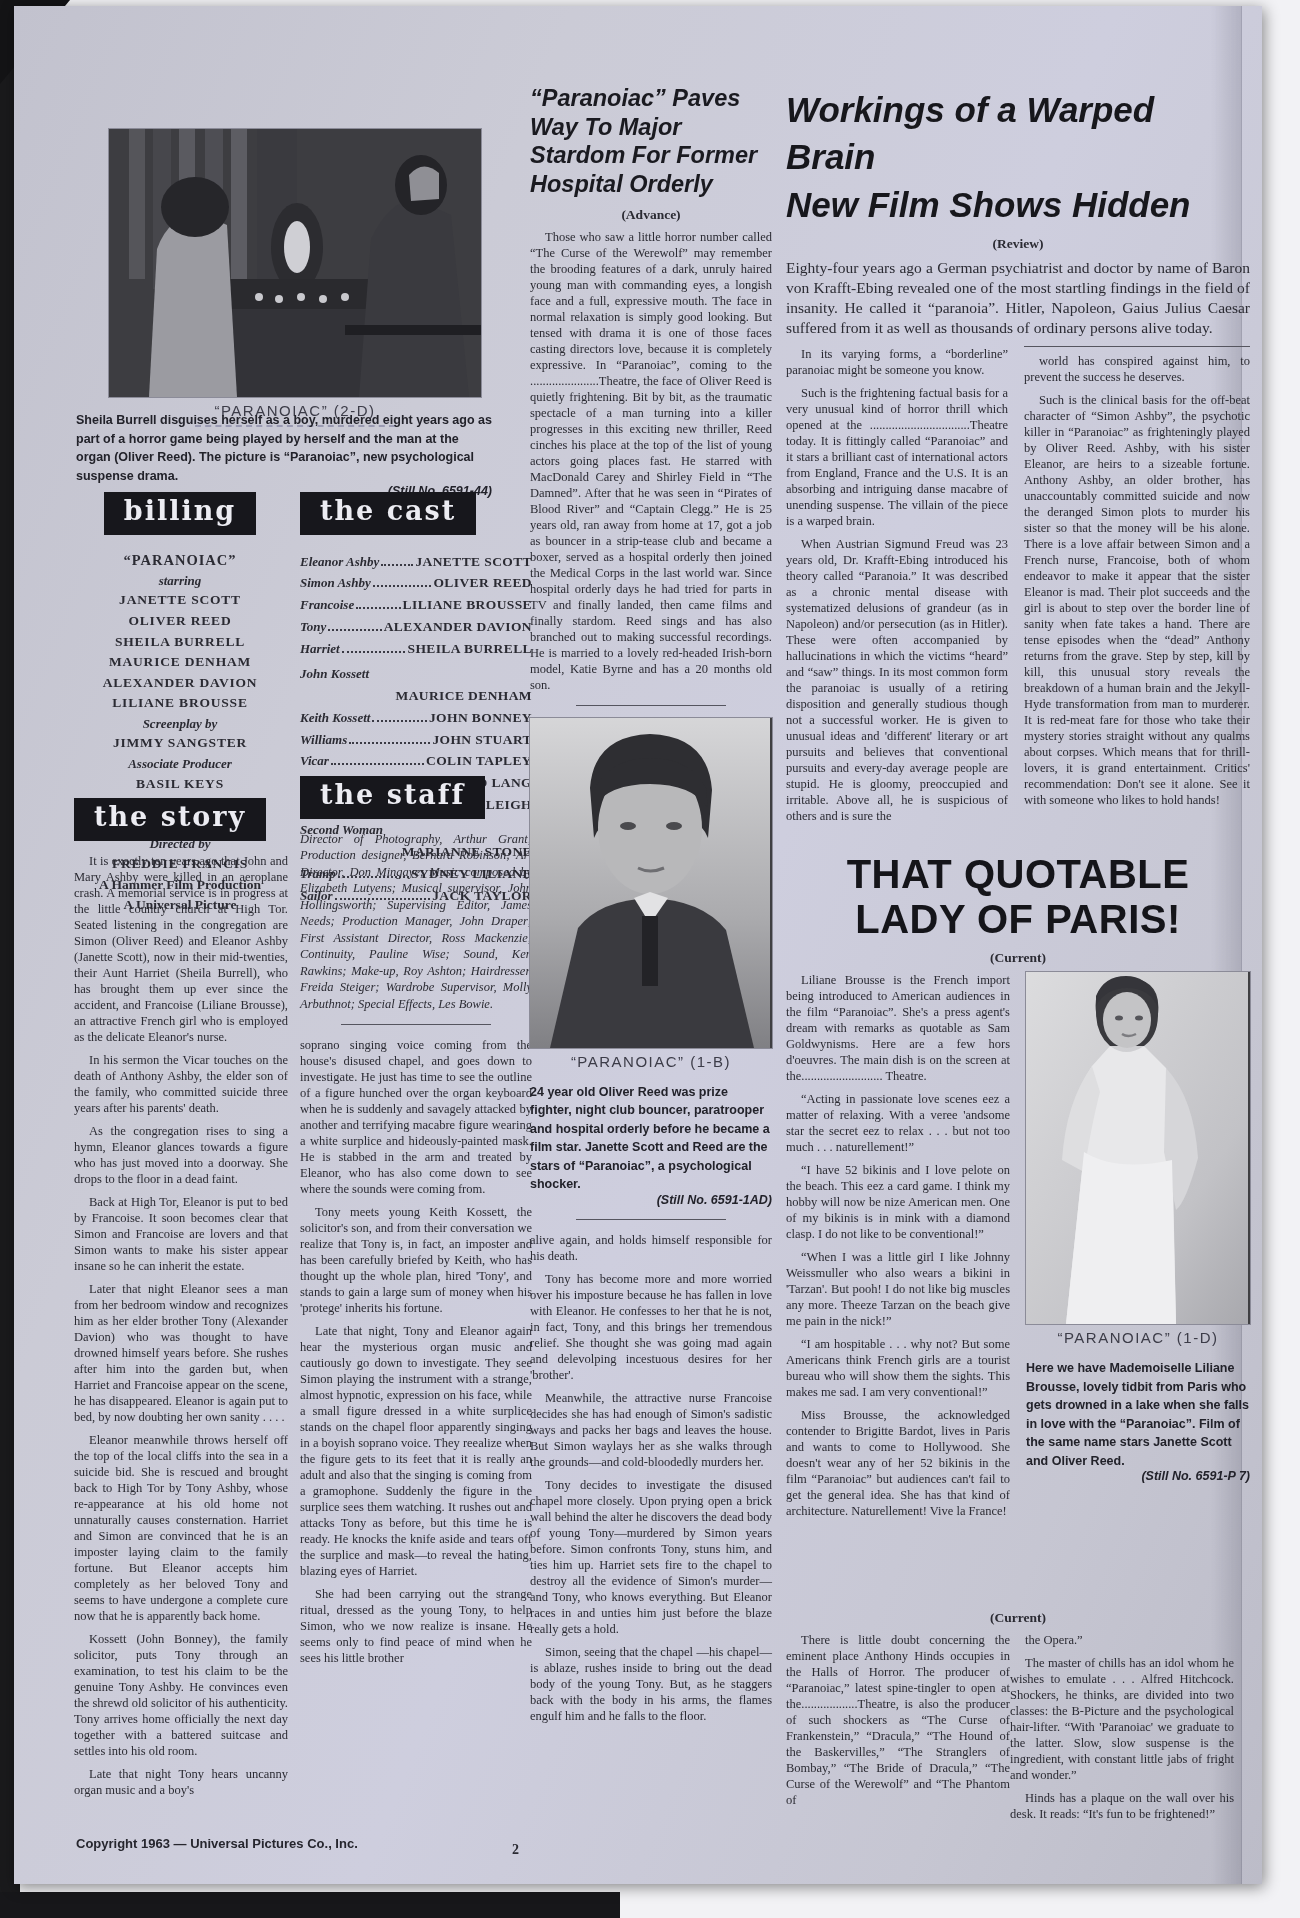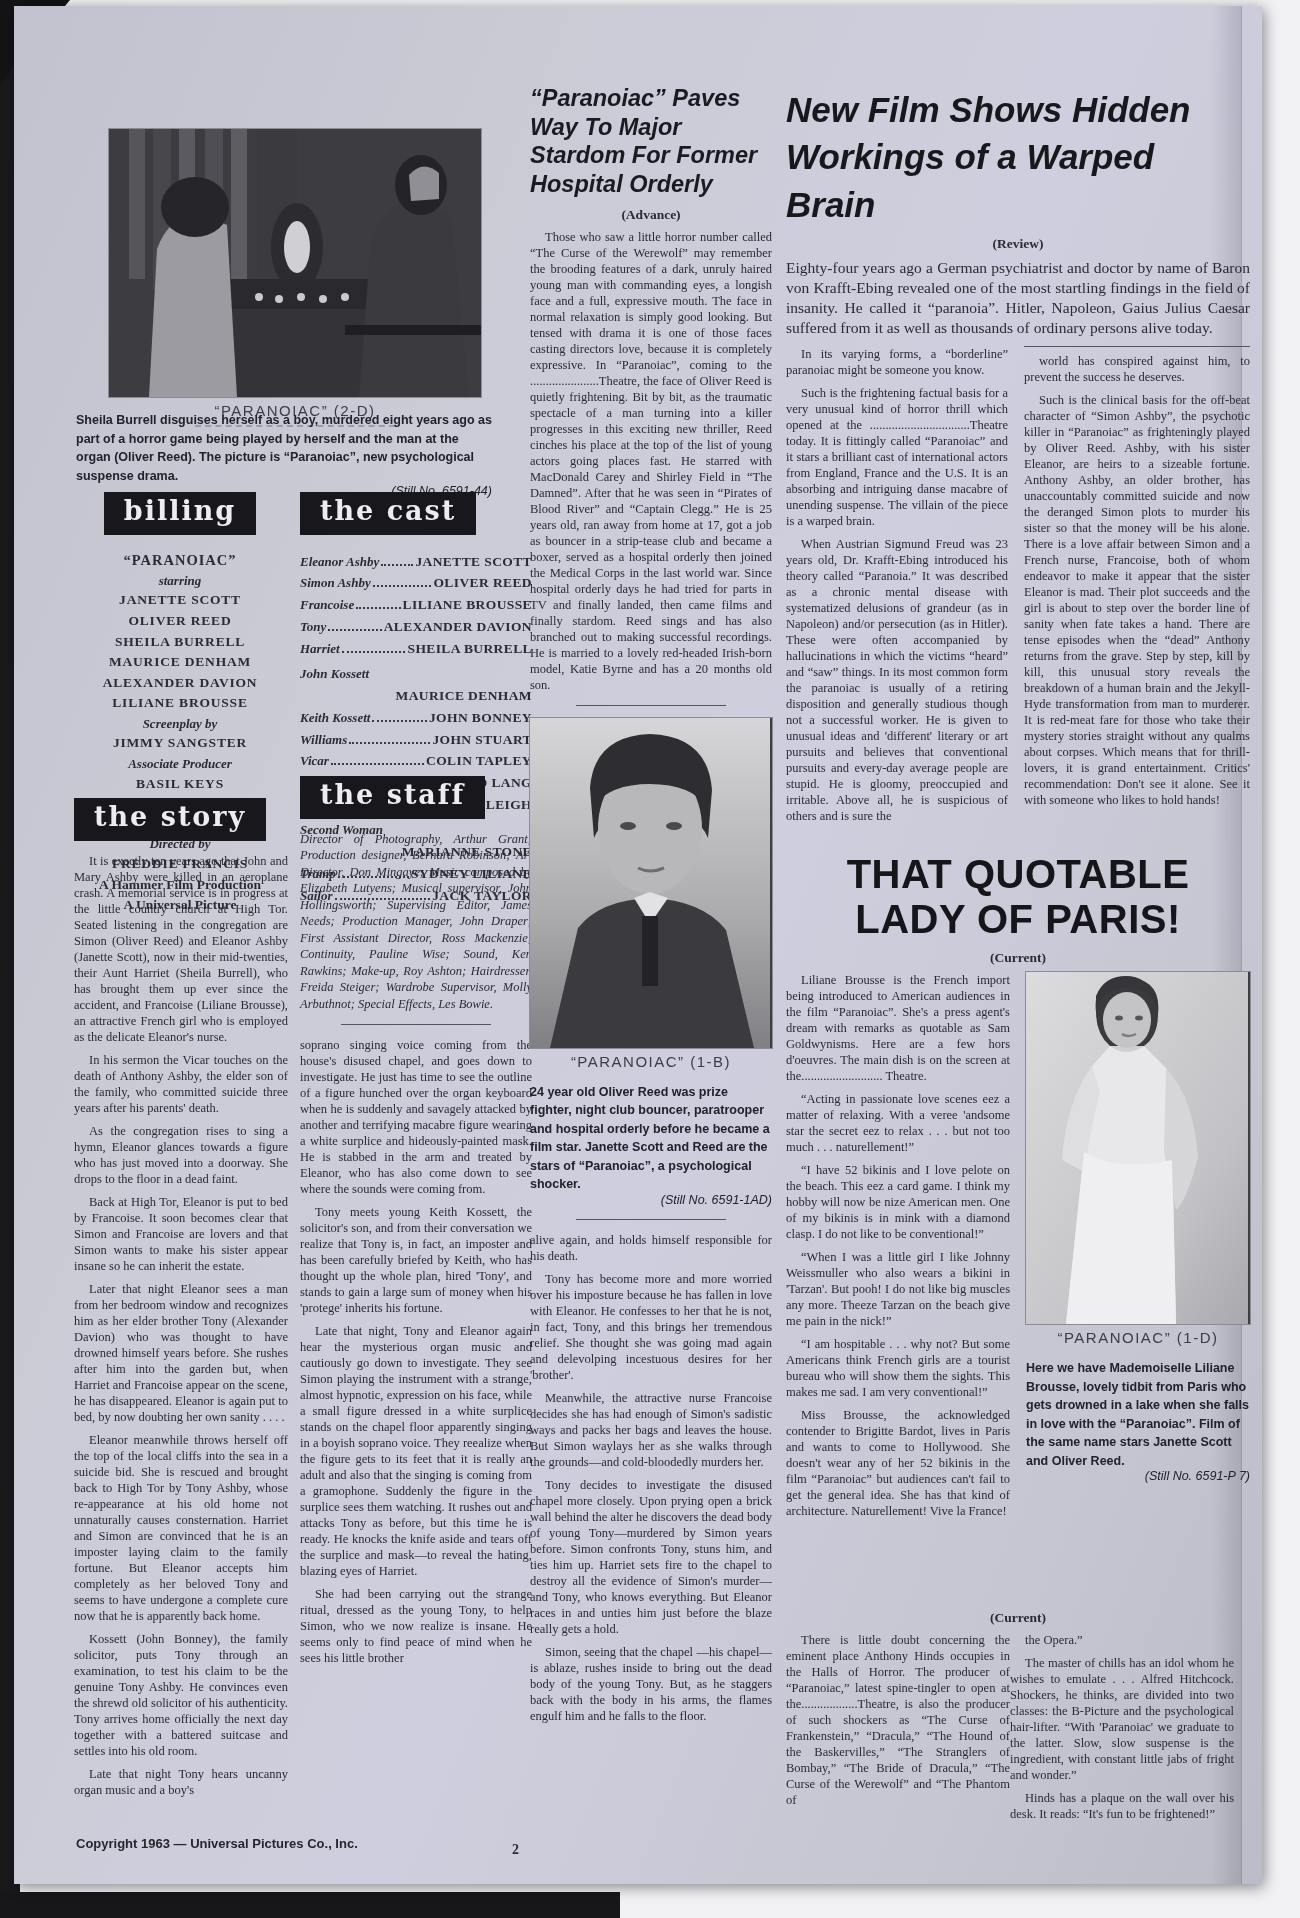--- a/index.html
+++ b/index.html
@@ -20,21 +20,21 @@
   .hdr{display:inline-block;background:#17171c;color:#ececf2;font-family:"DejaVu Serif",serif;
        font-weight:bold;font-size:27px;line-height:1.1;padding:4px 20px 9px;letter-spacing:2px;}
   .para{font-size:12.5px;line-height:1.28;text-align:justify;text-indent:15px;margin:0 0 7px;}
   .noindent{text-indent:0;}
   .photo-label{font-family:"Liberation Sans",sans-serif;font-size:15px;letter-spacing:1.5px;
        text-align:center;color:#3c3c48;margin-top:5px;}
   .rule-dash{border:none;border-top:2px dashed #9a9ab2;width:200px;margin:6px auto 0;}
   .rule{border:none;border-top:1.5px solid #55555f;width:150px;margin:12px auto;}
   .cap{font-family:"Liberation Sans",sans-serif;font-weight:bold;font-size:12.5px;line-height:1.32;
        text-align:justify;color:#22222a;}
-  .cap-still{font-family:"Liberation Sans",sans-serif;font-weight:normal;font-style:italic;
+  .cap-still{font-family:"Liberation Sans",sans-serif;font-weight:bold;font-style:italic;
        font-size:12.5px;text-align:right;color:#22222a;}
   .headline-lg{font-family:"Liberation Sans",sans-serif;font-weight:bold;font-style:italic;
        font-size:35px;line-height:1.35;color:#17171c;}
   .headline-md{font-family:"Liberation Sans",sans-serif;font-weight:bold;font-style:italic;
        font-size:23.5px;line-height:1.22;color:#1a1a20;}
   .headline-caps{font-family:"Liberation Sans",sans-serif;font-weight:bold;font-size:40px;
        letter-spacing:.5px;color:#15151a;}
   .tag{text-align:center;font-weight:bold;font-size:13.5px;margin:8px 0 6px;}
   .lead{font-size:15.5px;line-height:1.3;text-align:justify;margin:4px 0 8px;}
 
@@ -267,22 +267,22 @@
       <div>
           <p class="para">Tony has become more and more worried over his imposture because he has fallen in love with Eleanor. He confesses to her that he is not, in fact, Tony, and this brings her tremendous relief. She thought she was going mad again and delevolping incestuous desires for her 'brother'.</p>
           <p class="para">Meanwhile, the attractive nurse Francoise decides she has had enough of Simon's sadistic ways and packs her bags and leaves the house. But Simon waylays her as she walks through the grounds—and cold-bloodedly murders her.</p>
           <p class="para">Tony decides to investigate the disused chapel more closely. Upon prying open a brick wall behind the alter he discovers the dead body of young Tony—murdered by Simon years before. Simon confronts Tony, stuns him, and ties him up. Harriet sets fire to the chapel to destroy all the evidence of Simon's murder—and Tony, who knows everything. But Eleanor races in and unties him just before the blaze really gets a hold.</p>
           <p class="para">Simon, seeing that the chapel —his chapel—is ablaze, rushes inside to bring out the dead body of the young Tony. But, as he staggers back with the body in his arms, the flames engulf him and he falls to the floor.</p>
         </div>
     </div>
 
     <div class="abs" style="left:772px;top:80px;width:464px;">
       <div class="headline-lg">
+        <div>Workings of a Warped Brain</div>
         <div>New Film Shows Hidden</div>
-        <div>Workings of a Warped Brain</div>
       </div>
       <div class="tag">(Review)</div>
       <p class="lead">Eighty-four years ago a German psychiatrist and doctor by name of Baron von Krafft-Ebing revealed one of the most startling findings in the field of insanity. He called it “paranoia”. Hitler, Napoleon, Gaius Julius Caesar suffered from it as well as thousands of ordinary persons alive today.</p>
       <div style="display:flex;gap:16px;">
         <div style="width:222px;">
             <p class="para">In its varying forms, a “borderline” paranoiac might be someone you know.</p>
             <p class="para">Such is the frightening factual basis for a very unusual kind of horror thrill which opened at the ................................Theatre today. It is fittingly called “Paranoiac” and it stars a brilliant cast of international actors from England, France and the U.S. It is an absorbing and intriguing danse macabre of unending suspense. The villain of the piece is a warped brain.</p>
             <p class="para">When Austrian Sigmund Freud was 23 years old, Dr. Krafft-Ebing introduced his theory called “Paranoia.” It was described as a chronic mental disease with systematized delusions of grandeur (as in Napoleon) and/or persecution (as in Hitler). These were often accompanied by hallucinations in which the victims “heard” and “saw” things. In its most common form the paranoiac is usually of a retiring disposition and generally studious though not a successful worker. He is given to unusual ideas and 'different' literary or art pursuits and believes that conventional pursuits and every-day average people are stupid. He is gloomy, preoccupied and irritable. Above all, he is suspicious of others and is sure the</p>
           </div>
         <div style="width:226px;border-top:1.5px solid #55555f;padding-top:6px;">

